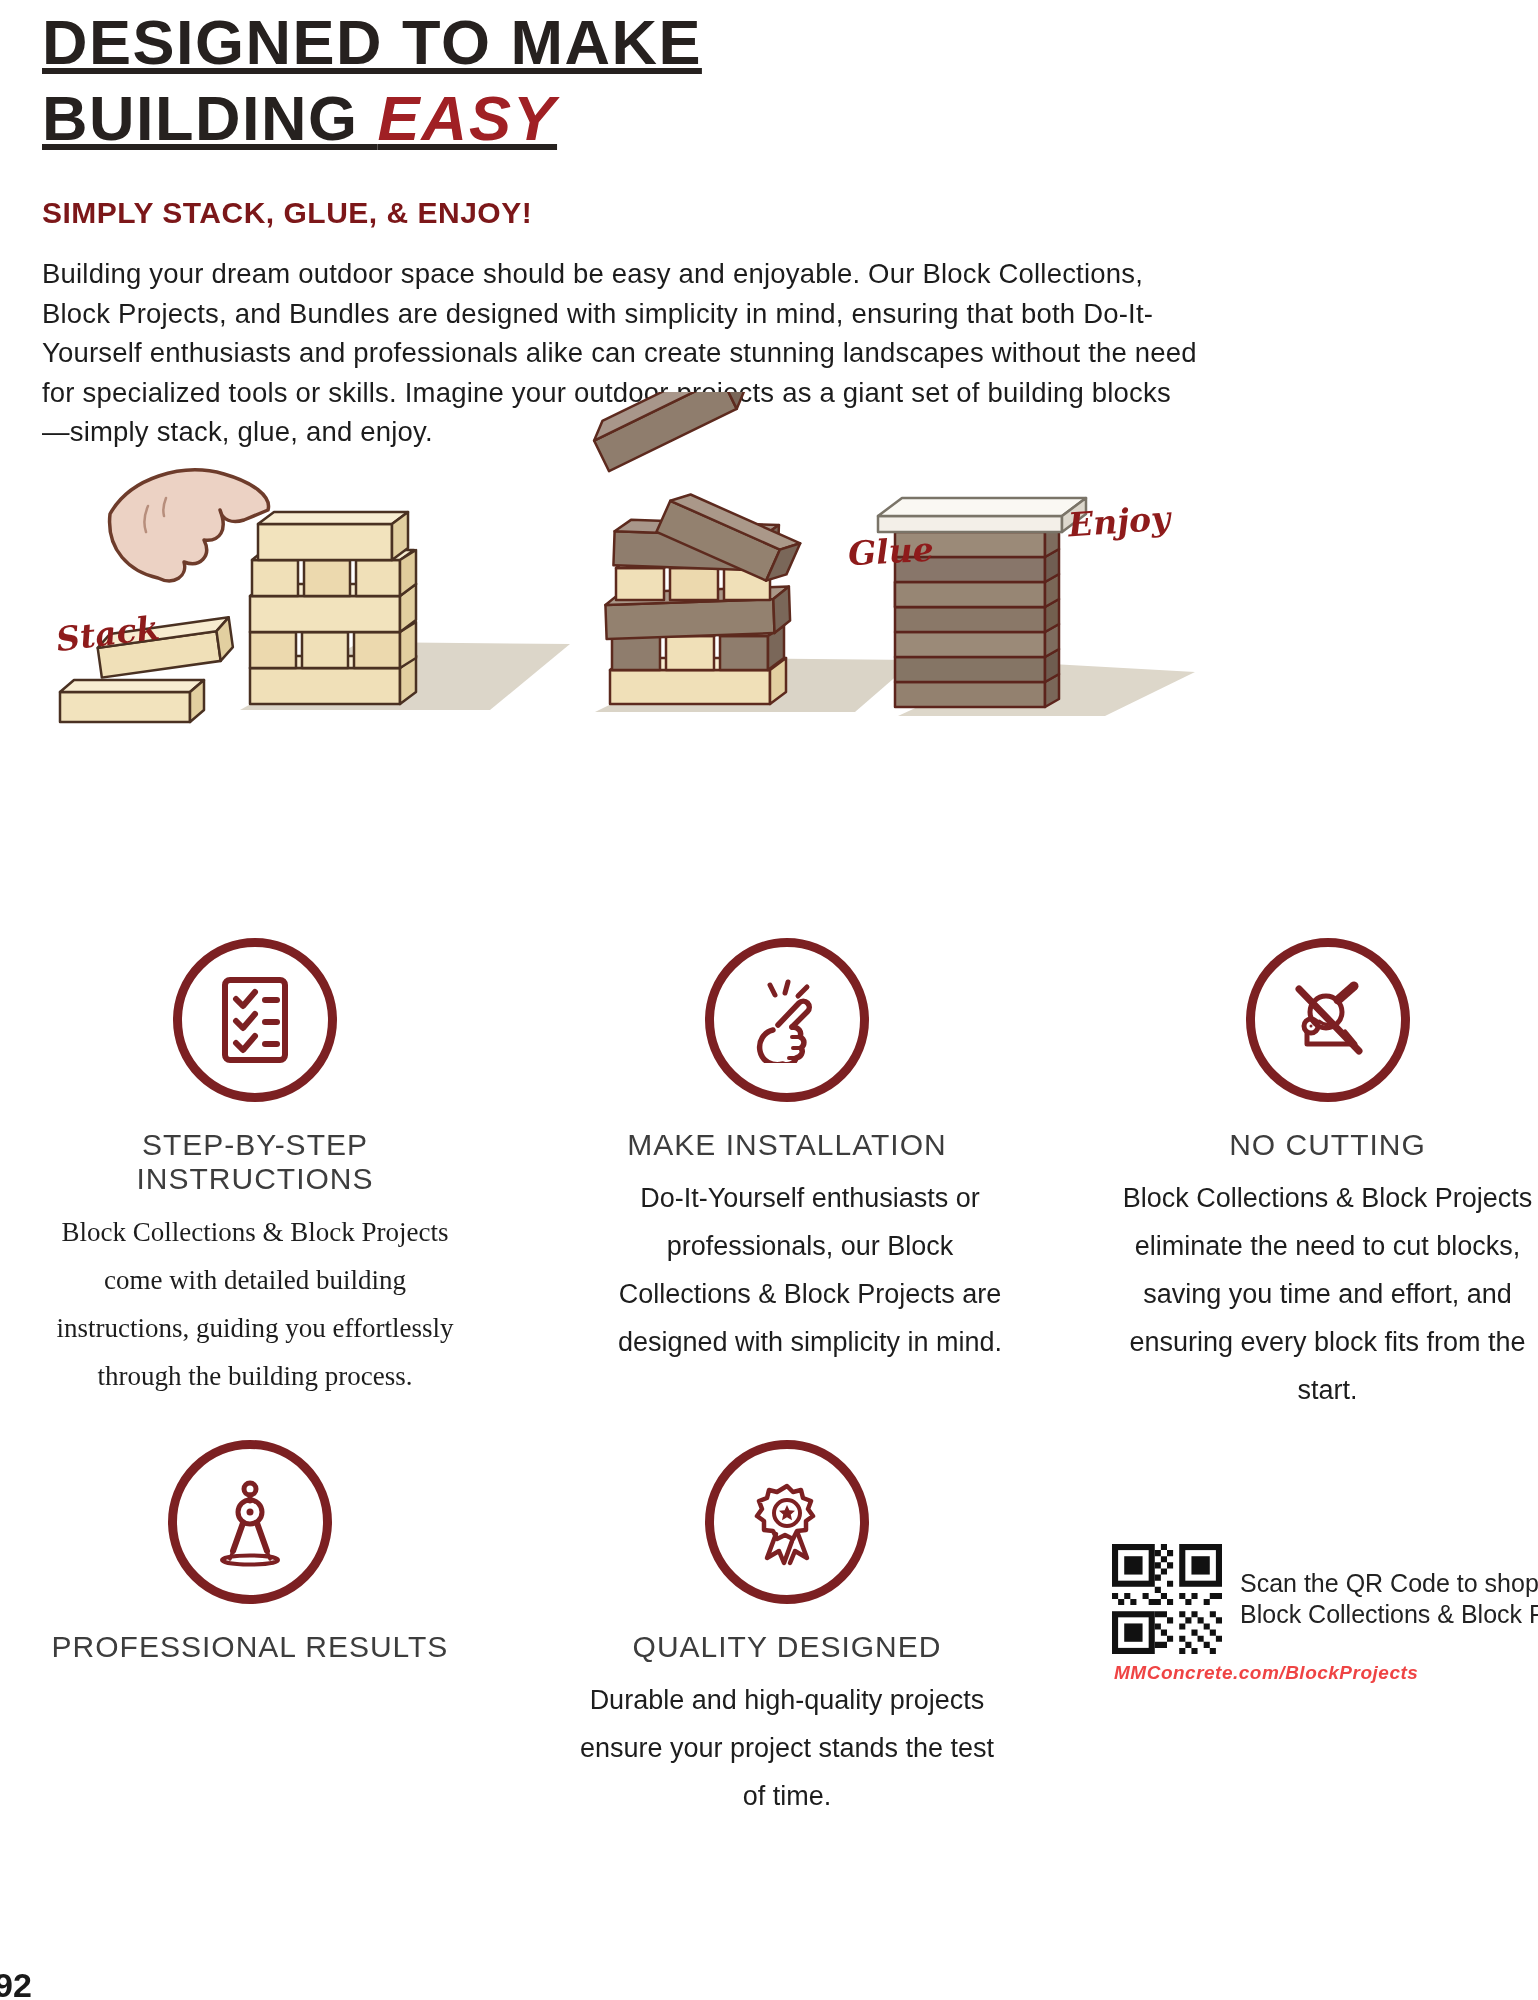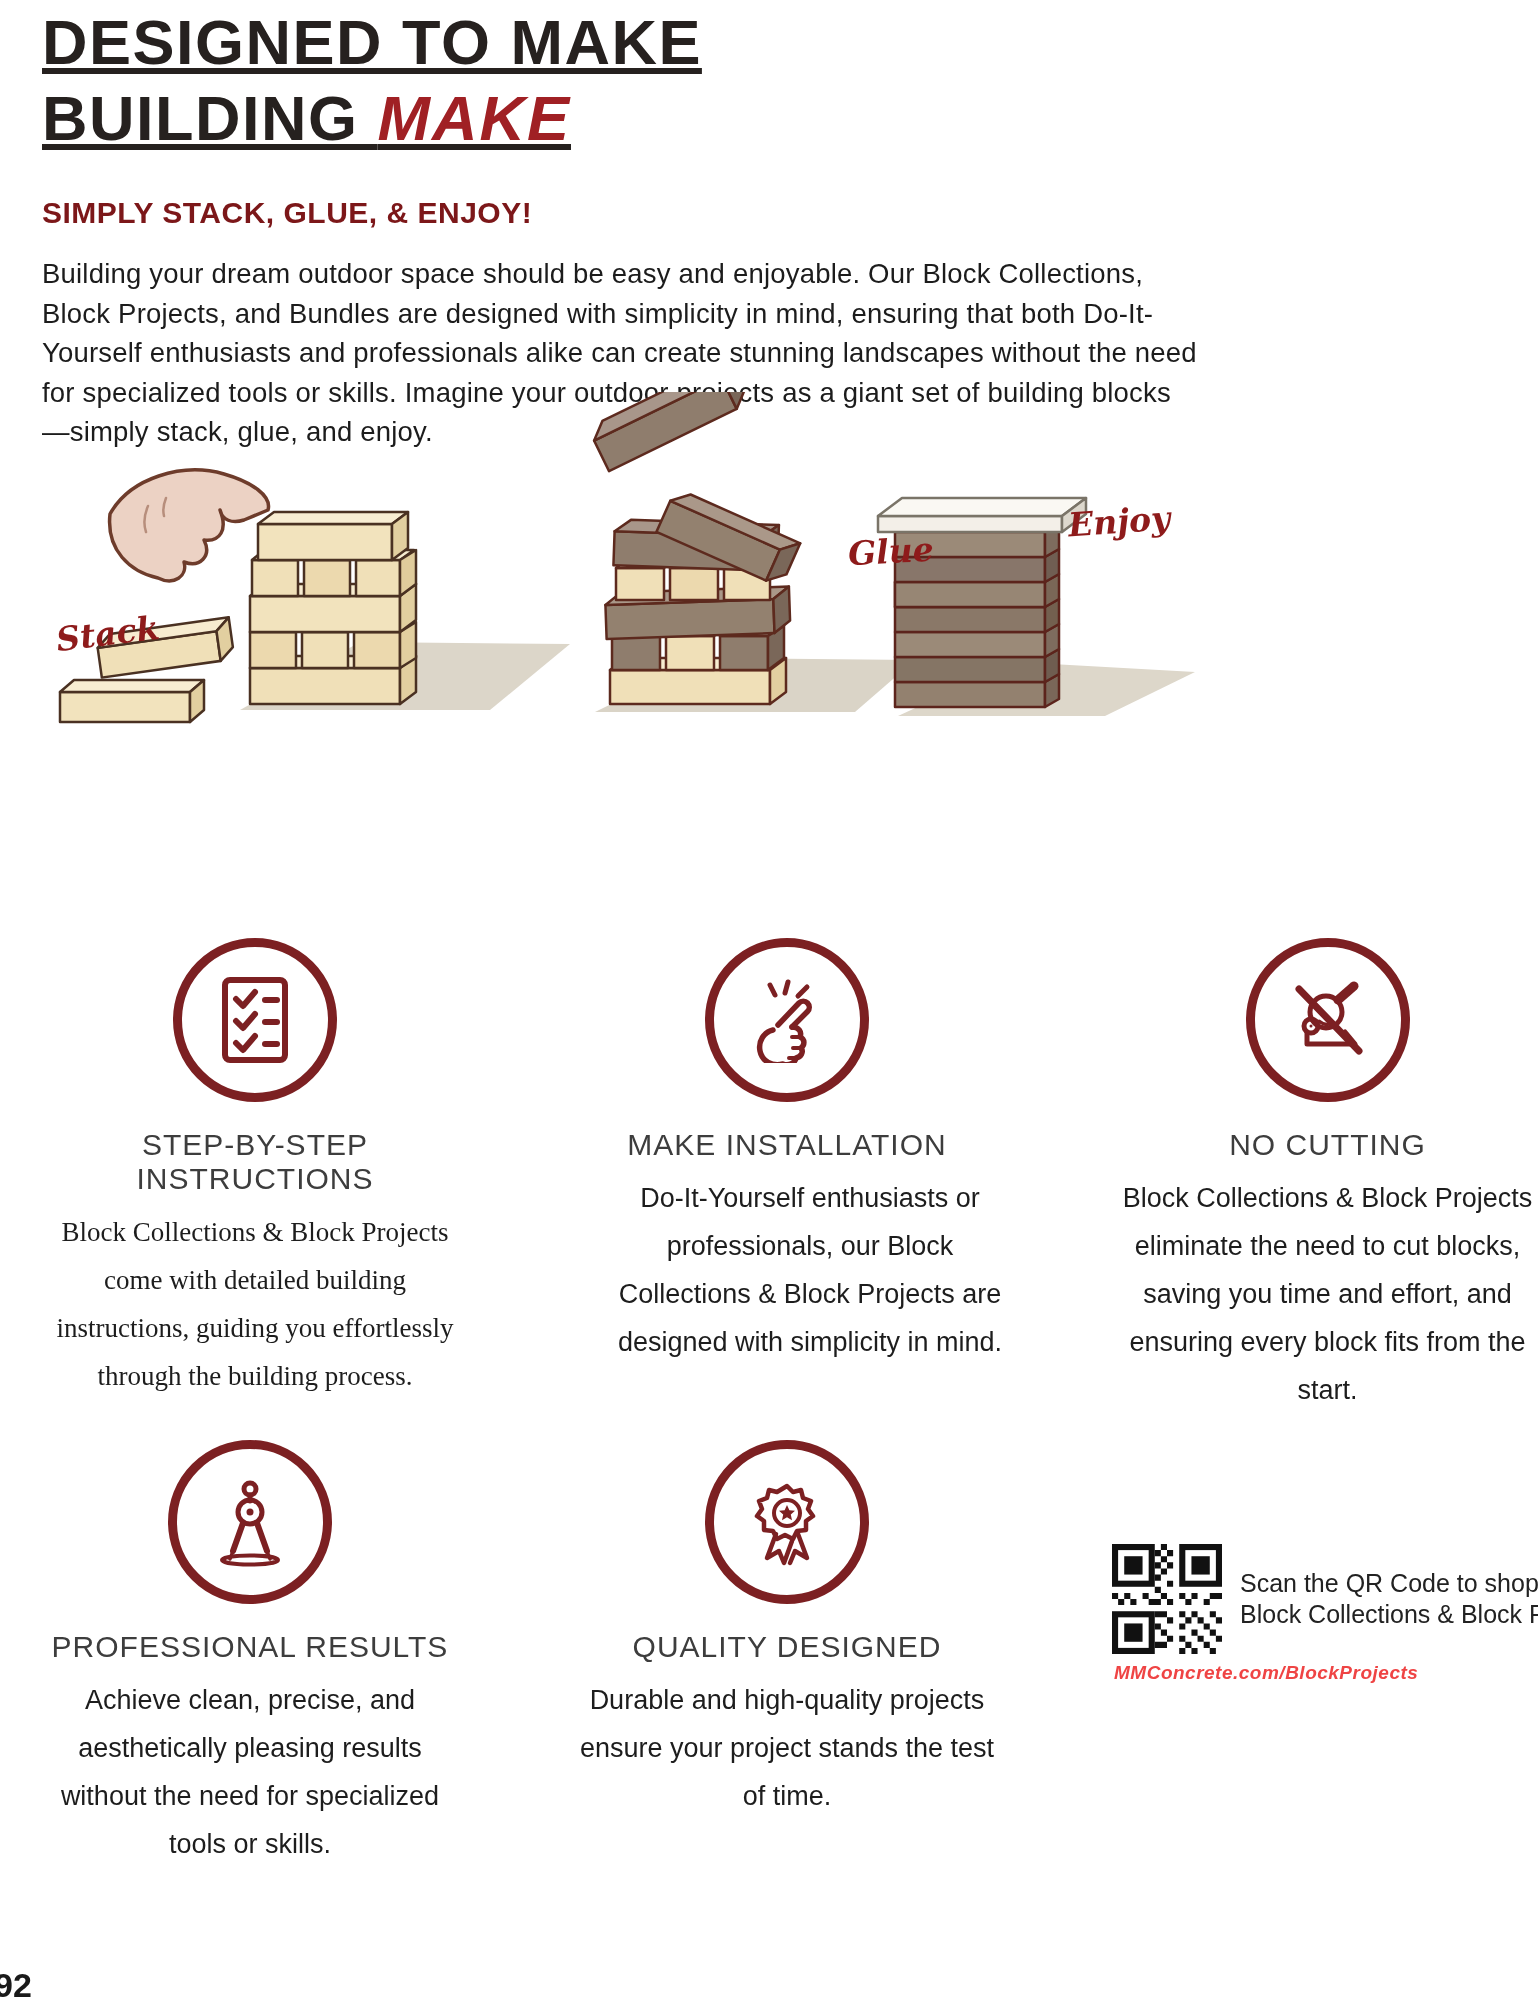--- a/index.html
+++ b/index.html
@@ -56,21 +56,21 @@
   .stroke{fill:none;stroke:#7c2022;stroke-linecap:round;stroke-linejoin:round;}
 </style>
 </head>
 <body>
 
 <div class="page">
 
   <div class="header">
     <div class="title">
       <div>DESIGNED TO MAKE</div>
-      <div><span>BUILDING </span><span class="accent">MAKE</span></div>
+      <div><span>BUILDING </span><span class="accent">EASY</span></div>
     </div>
     <div class="subtitle">SIMPLY STACK, GLUE, &amp; ENJOY!</div>
     <div class="intro">Building your dream outdoor space should be easy and enjoyable. Our Block Collections, Block Projects, and Bundles are designed with simplicity in mind, ensuring that both Do-It-Yourself enthusiasts and professionals alike can create stunning landscapes without the need for specialized tools or skills. Imagine your outdoor projects as a giant set of building blocks—simply stack, glue, and enjoy.</div>
   </div>
 
   <div class="illustration">
     <svg width="1538" height="345" viewBox="0 0 1538 345">
 
       <polygon points="240,318 490,318 570,252 360,250" fill="#dcd6c9"></polygon>
       <polygon points="595,320 855,320 915,268 705,266" fill="#dad4c7"></polygon>
@@ -250,21 +250,20 @@
         <circle cx="40" cy="12" r="6" class="stroke" stroke-width="5"></circle>
         <path d="M40 18 v6" class="stroke" stroke-width="5"></path>
         <circle cx="40" cy="35" r="12" class="stroke" stroke-width="5"></circle>
         <circle cx="40" cy="35" r="3.5" fill="#7c2022"></circle>
         <path d="M33 46 L23 74 M47 46 L57 74" class="stroke" stroke-width="6"></path>
         <path d="M23 74 l-3 8 M57 74 l3 8" class="stroke" stroke-width="3.5"></path>
         <ellipse cx="40" cy="83" rx="28" ry="4.5" class="stroke" stroke-width="4"></ellipse>
       </svg>
     </div>
     <div class="feature-heading">PROFESSIONAL RESULTS</div>
-    <div class="feature-body">Achieve clean, precise, and aesthetically pleasing results without the need for specialized tools or skills.</div>
   </div>
 
   <div class="cell r2 c5">
     <div class="icon-circle">
       <svg width="82" height="88" viewBox="0 0 82 88">
         <path d="M30 56 l-9 24 12 -7 5 12 8 -22" class="stroke" stroke-width="4.5"></path>
         <path d="M52 56 l9 24 -12 -7 -5 12" class="stroke" stroke-width="4.5"></path>
         <path d="M41 8 l6 6 8 -2 2 8 8 3 -3 8 5 7 -7 5 0 9 -9 1 -4 8 -8 -4 -8 4 -4 -8 -9 -1 0 -9 -7 -5 5 -7 -3 -8 8 -3 2 -8 8 2 z" fill="#ffffff" class="stroke" stroke="#7c2022" stroke-width="4.5"></path>
         <circle cx="41" cy="35" r="13" class="stroke" stroke-width="4"></circle>
         <path d="M41 27 l2.4 5.2 5.6 .6 -4.2 3.8 1.2 5.6 -5 -3 -5 3 1.2 -5.6 -4.2 -3.8 5.6 -.6 z" fill="#7c2022"></path>

